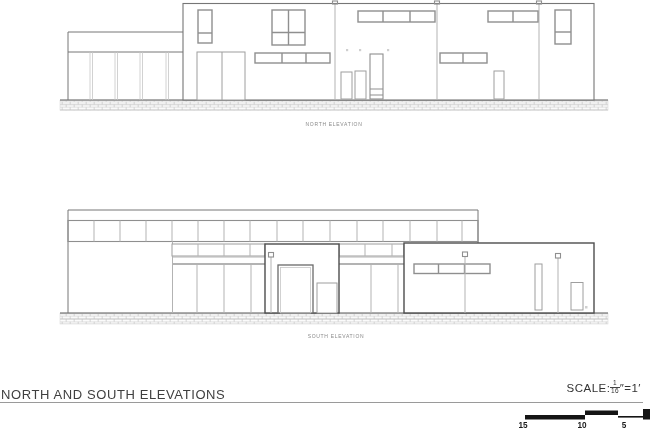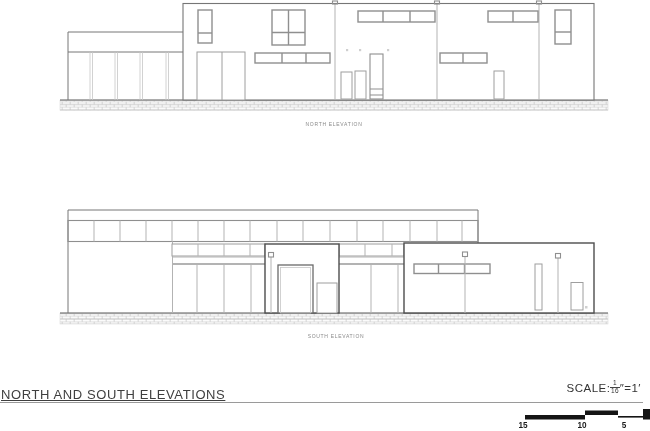--- a/index.html
+++ b/index.html
@@ -17,21 +17,21 @@
   .mu  {stroke:var(--mullion);fill:none;stroke-width:1;}
   .thin{stroke:#c6c6c6;fill:none;stroke-width:0.8;}
   .t2  {stroke:#9e9e9e;fill:#ffffff;stroke-width:1;}
   .fg  {stroke:var(--foreground_outline);fill:#ffffff;stroke-width:1.4;}
   .gl  {stroke:var(--ground_line);stroke-width:1.2;}
   .dot {fill:#cfcfcf;}
   .lbl {fill:var(--label_text);font-size:5px;letter-spacing:0.7px;}
   
   .title{
     position:absolute;left:1px;top:387px;font-size:13px;letter-spacing:0.6px;
-    color:var(--title_text);white-space:nowrap;text-decoration:underline;
+    color:var(--title_text);white-space:nowrap;
   }
   .rule{position:absolute;left:0;top:402px;width:643px;height:0;border-top:1px solid #9a9a9a;}
   .scale-note{
     position:absolute;top:379px;right:9px;height:17px;display:flex;align-items:center;gap:0;
     font-size:11.5px;letter-spacing:0.5px;color:#333;white-space:nowrap;
   }
   .frac{display:inline-flex;flex-direction:column;align-items:center;font-size:6.5px;line-height:1.05;color:#333;}
   .frac .den{border-top:1px solid #444;padding:0 0.5px;}
   .sbar{position:absolute;left:500px;top:406px;}
   .sbar rect{fill:var(--scale_bar);}

